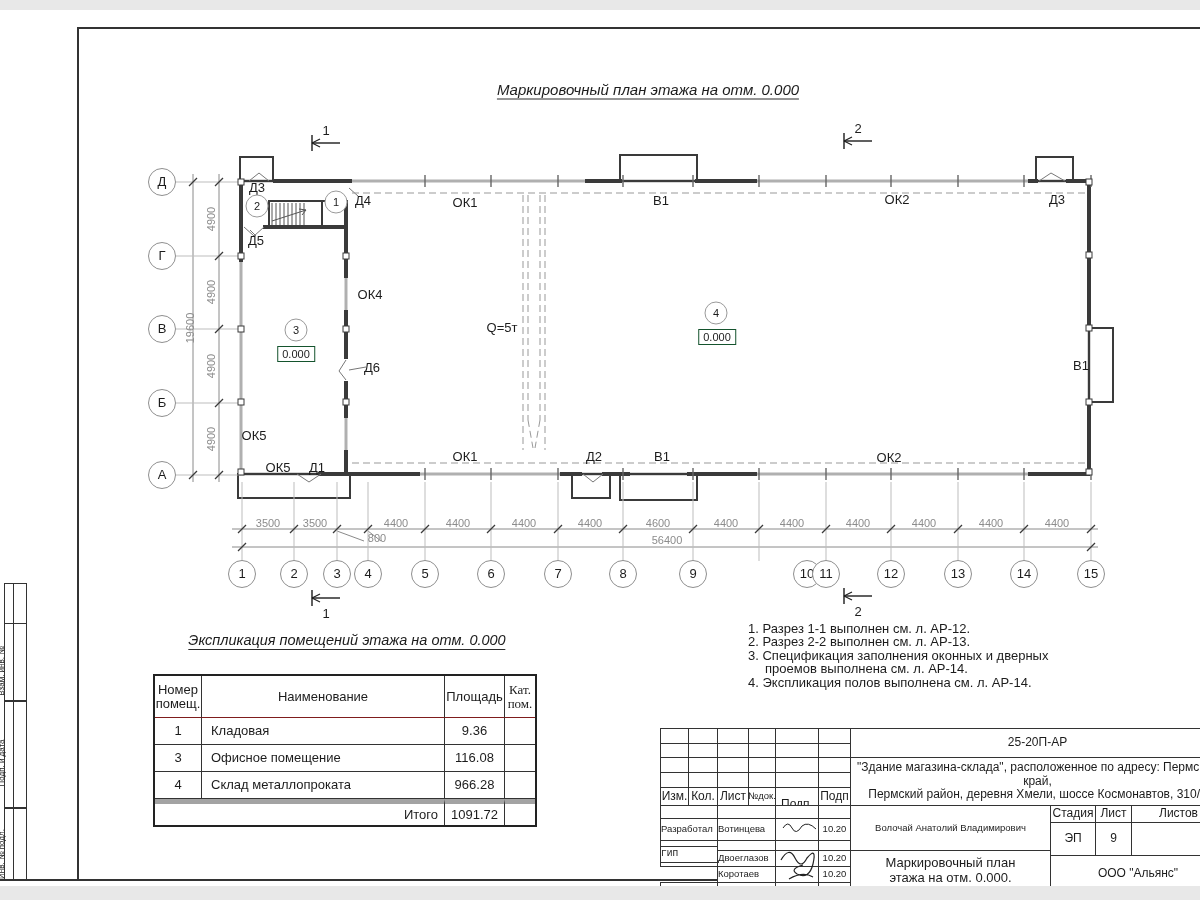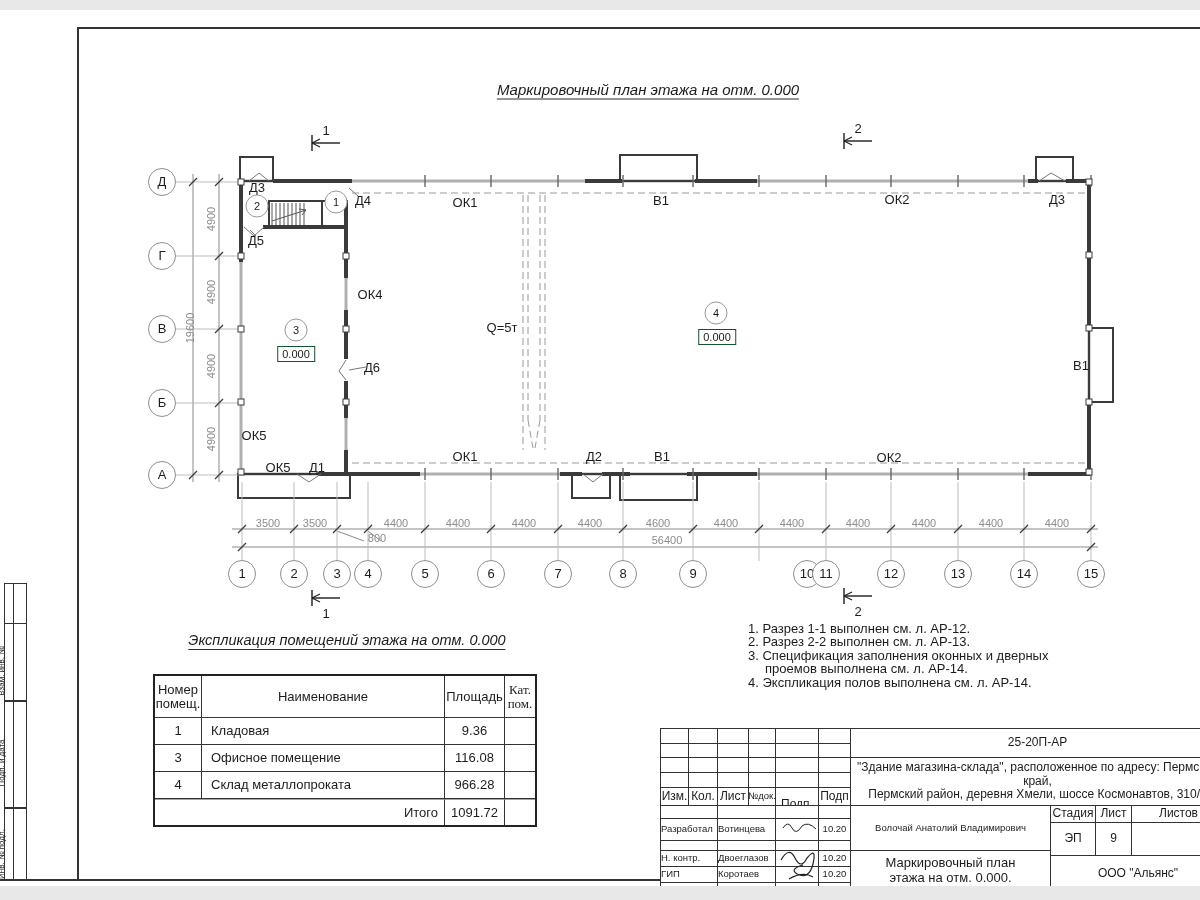--- a/index.html
+++ b/index.html
@@ -14,21 +14,21 @@
   .room{position:absolute;transform:translate(-50%,-50%);width:21px;height:21px;border:1px solid #9a9a9a;border-radius:50%;background:#fff;text-align:center;line-height:20px;font-size:11px;color:#1c1c1c;}
   .lvl{position:absolute;transform:translate(-50%,-50%);border:1px solid #14532d;background:#fff;padding:0 4px;font-size:11px;line-height:14px;color:#1c1c1c;white-space:nowrap;}
   .secn{position:absolute;transform:translate(-50%,-50%);font-size:13px;color:#1c1c1c;}
   .ttl{position:absolute;transform:translate(-50%,-50%);font-style:italic;font-size:15px;color:#1c1c1c;border-bottom:1px solid #2c2c2c;padding-bottom:1px;white-space:nowrap;}
   .ttl2{font-size:14.5px;}
   
   #expl{position:absolute;left:153px;top:664px;width:384px;height:153px;border:2px solid #222;box-sizing:border-box;display:grid;grid-template-columns:47px 243px 60px 30px;grid-template-rows:42px 27px 27px 27px 26px;font-size:13px;color:#1c1c1c;background:#fff;}
   #expl div{border-right:1px solid #333;border-bottom:1px solid #333;display:flex;align-items:center;justify-content:center;text-align:center;line-height:1.05;box-sizing:border-box;}
   #expl .hd{border-bottom:1px solid #7f1d1d;}
   #expl .nm{justify-content:flex-start;padding-left:9px;text-align:left;}
-  #expl .ft{border-top:1px solid #a3a3a3;border-bottom:none;}
+  #expl .ft{border-top:5px solid #a3a3a3;border-bottom:none;}
   #expl .itog{justify-content:flex-end;padding-right:6px;}
   #expl .lastcol{border-right:none;font-family:Liberation Serif, serif;}
   
   #notes{position:absolute;left:748px;top:612px;width:345px;font-size:13px;color:#1c1c1c;}
   #notes div{padding-left:17px;text-indent:-17px;line-height:13.4px;}
   
   .tbc{position:absolute;border:1px solid #333;box-sizing:border-box;background:#fff;display:flex;align-items:center;justify-content:center;text-align:center;font-size:12px;color:#1c1c1c;line-height:1.15;overflow:hidden;}
   .tbl{justify-content:flex-start;padding-left:0;text-align:left;}
   .small{font-size:9.5px;}
   
@@ -402,21 +402,21 @@
       <div class="tbc" style="left: 775px; top: 808px; width: 44px; height: 23px;"></div>
       <div class="tbc small" style="left: 818px; top: 808px; width: 33px; height: 23px;">10.20</div>
       <div class="tbc tbl small" style="left: 660px; top: 830px; width: 58px; height: 11px;"></div>
       <div class="tbc tbl small" style="left: 717px; top: 830px; width: 59px; height: 11px;"></div>
       <div class="tbc" style="left: 775px; top: 830px; width: 44px; height: 11px;"></div>
       <div class="tbc small" style="left: 818px; top: 830px; width: 33px; height: 11px;"></div>
       <div class="tbc tbl small" style="left: 660px; top: 840px; width: 58px; height: 17px;">Н. контр.</div>
       <div class="tbc tbl small" style="left: 717px; top: 840px; width: 59px; height: 17px;">Двоеглазов</div>
       <div class="tbc" style="left: 775px; top: 840px; width: 44px; height: 17px;"></div>
       <div class="tbc small" style="left: 818px; top: 840px; width: 33px; height: 17px;">10.20</div>
-      <div class="tbc tbl small" style="left: 660px; top: 856px; width: 78px; height: 17px;">ГИП</div>
+      <div class="tbc tbl small" style="left: 660px; top: 836px; width: 58px; height: 17px; font-family: Liberation Mono, monospace;">ГИП</div>
       <div class="tbc tbl small" style="left: 717px; top: 856px; width: 59px; height: 17px;">Коротаев</div>
       <div class="tbc" style="left: 775px; top: 856px; width: 44px; height: 17px;"></div>
       <div class="tbc small" style="left: 818px; top: 856px; width: 33px; height: 17px;">10.20</div>
       <div class="tbc tbl small" style="left: 660px; top: 872px; width: 58px; height: 10px;"></div>
       <div class="tbc tbl small" style="left: 717px; top: 872px; width: 59px; height: 10px;"></div>
       <div class="tbc" style="left: 775px; top: 872px; width: 44px; height: 10px;"></div>
       <div class="tbc small" style="left: 818px; top: 872px; width: 33px; height: 10px;"></div>
       <svg width="50" height="75" style="position: absolute; left: 777px; top: 808px;">
         <path d="M6 10 q5 -8 9 0 t10 -2 q6 -5 14 3" stroke="#222" fill="none" stroke-width="1"></path>
         <path d="M4 42 q8 -14 14 -2 t12 0 q10 -12 6 6 q-4 16 -16 10 q-8 -5 6 -9 m-14 14 q14 -8 24 -2" stroke="#222" fill="none" stroke-width="1.2"></path>

